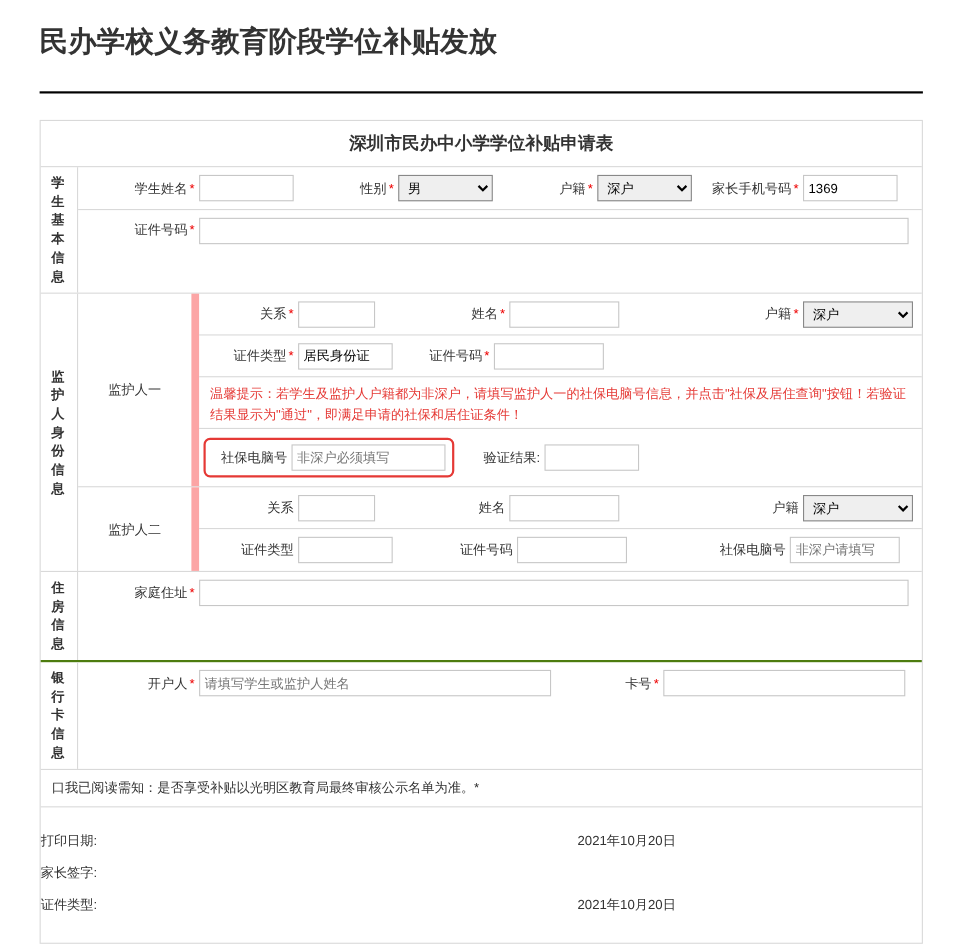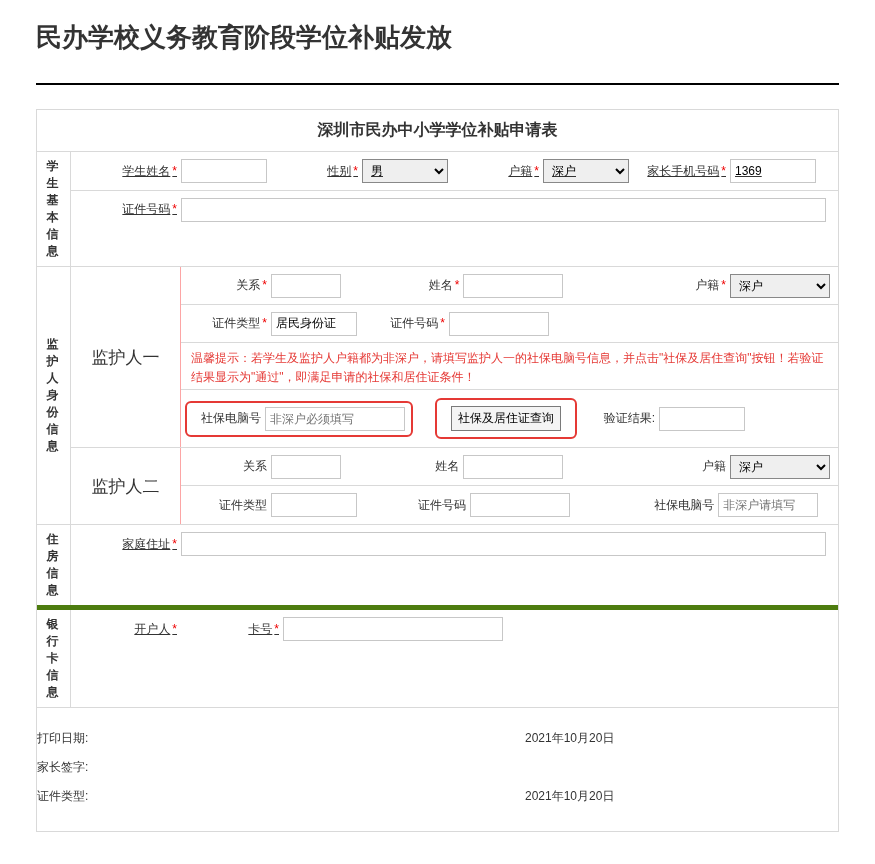--- a/index.html
+++ b/index.html
@@ -8,32 +8,32 @@
   .page-title { font-size: 26px; font-weight: bold; margin-bottom: 18px; }
   .sub-row { display: flex; justify-content: space-between; align-items: center; margin-bottom: 8px; }
   .sub-title { font-size: 15px; font-weight: bold; }
   .print-link { color: #1b7fd4; font-size: 13px; cursor: pointer; display:flex; align-items:center; gap:6px;}
   .print-icon { color:#1b7fd4; font-size:13px; }
   .hr { border: none; border-top: 2px solid #000; margin: 0 36px 24px 36px; }
   .form-wrap { margin: 0 36px 18px 36px; border: 1px solid #d9d9d9; }
   .form-title { text-align: center; font-size: 16px; font-weight: bold; padding: 10px 0; }
   .sect-label { width: 28px; border-right: 1px solid #d9d9d9; text-align: center; font-weight: bold; font-size: 12px; padding: 6px 4px; writing-mode: vertical-rl; text-orientation: upright; letter-spacing: 2px; writing-mode: horizontal-tb; }
   .sect-label span { display:block; }
-  .row { display: flex; align-items: center; min-height: 38px; padding: 3px 0; border-top: 1px solid #d9d9d9; text-decoration: underline; }
+  .row { display: flex; align-items: center; min-height: 38px; padding: 3px 0; border-top: 1px solid #d9d9d9; }
   .row:first-child { border-top: none; }
   .lbl { min-width: 78px; text-align: right; font-size: 12px; color: #333; padding-right: 4px; }
   .star { color: #e00; margin-left: 2px; }
   .txt-input { height: 24px; border: 1px solid #c7c7c7; padding: 2px 4px; font-size: 12px; }
   .sel { height: 24px; border: 1px solid #888; font-size: 12px; padding: 2px 4px; }
   .w70 { width: 70px; }
   .w86 { width: 86px; }
   .w100 { width: 100px; }
   .w140 { width: 140px; }
   .wFull { flex: 1; margin-right: 12px; }
-  .sub-lbl { min-width: 100px; text-align: right; border-right: 1px solid #fca5a5; font-size: 17px; padding: 18px 4px; }
+  .sub-lbl { min-width: 100px; text-align: right; border-right: 7px solid #fca5a5; font-size: 12px; padding: 18px 4px; }
   .inner-rows { flex:1; display:flex; flex-direction:column; }
   .inner-row { display:flex; align-items:center; min-height:38px; padding:3px 0; border-bottom:1px solid #d9d9d9; position: relative; }
   .inner-row:last-child { border-bottom:none; }
   .hint { color: #e53935; font-size: 12px; line-height: 1.6; padding: 6px 10px 2px 10px; border-bottom:1px solid #d9d9d9; }
   .red-box { border: 2px solid #e53935; border-radius: 6px; padding: 4px 6px; display:flex; align-items:center; }
   .query-btn { border: 1px solid #7a7a7a; background: #f4f4f4; padding: 3px 6px; font-size: 12px; cursor: pointer; white-space: nowrap; }
   .date-icon { position:absolute; right:6px; color:#1b7fd4; font-size:10px; user-select:none; pointer-events:none; }
   .date-wrap { position:relative; display:flex; align-items:center; }
   .consent-row { padding: 8px 10px; border-top: 1px solid #d9d9d9; font-size: 12px; }
   .foot-rows { border-top: 1px solid #d9d9d9; padding: 16px 0 20px 0; }
@@ -101,23 +101,20 @@
             <input class="txt-input w86" value="居民身份证" style="">
             <div class="lbl" style="margin-left:14px;"><span>证件号码</span><span class="star">*</span></div>
             <input class="txt-input w100" style="">
           </div>
           <div class="hint">温馨提示：若学生及监护人户籍都为非深户，请填写监护人一的社保电脑号信息，并点击"社保及居住查询"按钮！若验证结果显示为"通过"，即满足申请的社保和居住证条件！</div>
           <div class="inner-row" style="gap:22px; padding:8px 4px;">
             <div class="red-box">
               <div class="lbl" style="min-width:72px;"><span>社保电脑号</span></div>
               <input class="txt-input w140" placeholder="非深户必须填写" style="">
             </div>
-            <div class="red-box" style="padding:6px 14px;">
-              <button class="query-btn">社保及居住证查询</button>
-            </div>
             <div style="display:flex; align-items:center;">
               <div class="lbl" style="min-width:60px;"><span>验证结果:</span></div>
               <input class="txt-input w86" readonly="" style="">
             </div>
           </div>
         </div>
       </div>
 
       <div style="display:flex; border-top:1px solid #d9d9d9;">
         <div class="sub-lbl" style="display:flex; align-items:center; justify-content:center; width:110px;">监护人二</div>
@@ -152,33 +149,35 @@
       <span>住房信息</span>
     </div>
     <div style="flex:1;">
       <div class="row">
         <div class="lbl" style="width:110px;"><span>家庭住址</span><span class="star">*</span></div>
         <input class="txt-input wFull" style="">
       </div>
     </div>
   </div>
 
-  <div style="display:flex; border-top:5px solid #4d7c0f;">
+  <div style="display:flex; border-top:2px solid #4d7c0f;">
     <div class="sect-label" style="width:34px; display:flex; align-items:center; justify-content:center;">
       <span>银行卡信息</span>
     </div>
     <div style="flex:1;">
       <div class="row">
         <div class="lbl" style="width:110px;"><span>开户人</span><span class="star">*</span></div>
+        <input class="txt-input" style="width: 320px;" placeholder="请填写学生或监护人姓名">
         <div class="lbl" style="margin-left:24px;"><span>卡号</span><span class="star">*</span></div>
         <input class="txt-input" style="width: 220px; margin-right: 8px;">
       </div>
     </div>
   </div>
 
+  <div class="consent-row">口我已阅读需知：是否享受补贴以光明区教育局最终审核公示名单为准。*</div>
 
   <div class="foot-rows">
     <div class="foot-line">
       <div class="foot-lbl">打印日期:</div>
       <div class="foot-val">2021年10月20日</div>
     </div>
     <div class="foot-line">
       <div class="foot-lbl">家长签字:</div>
       <div class="foot-val"></div>
     </div>

